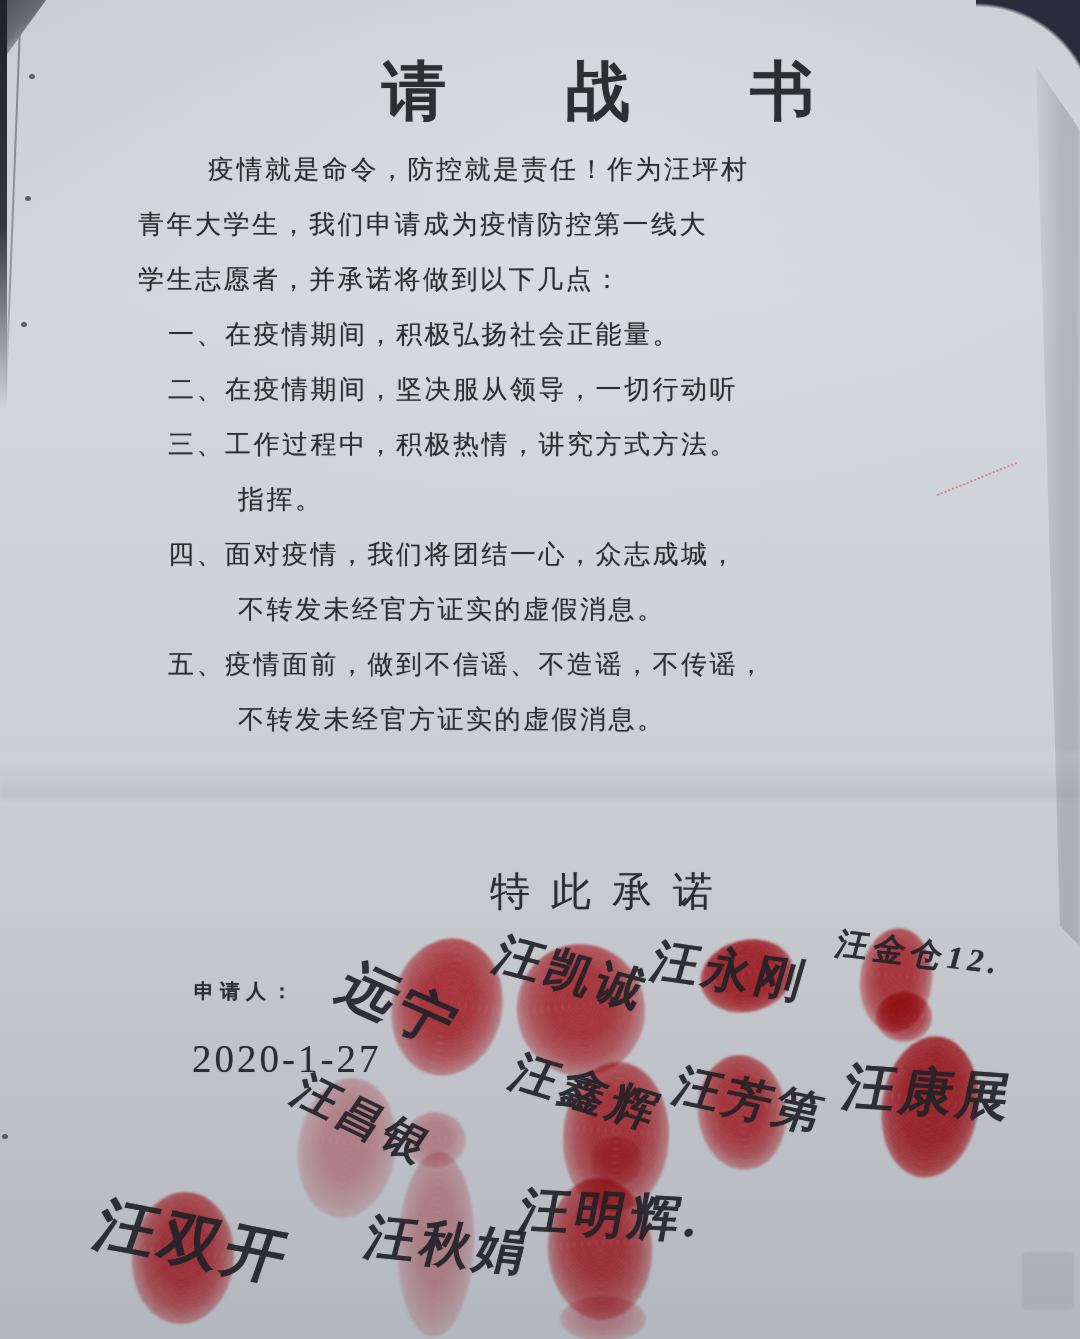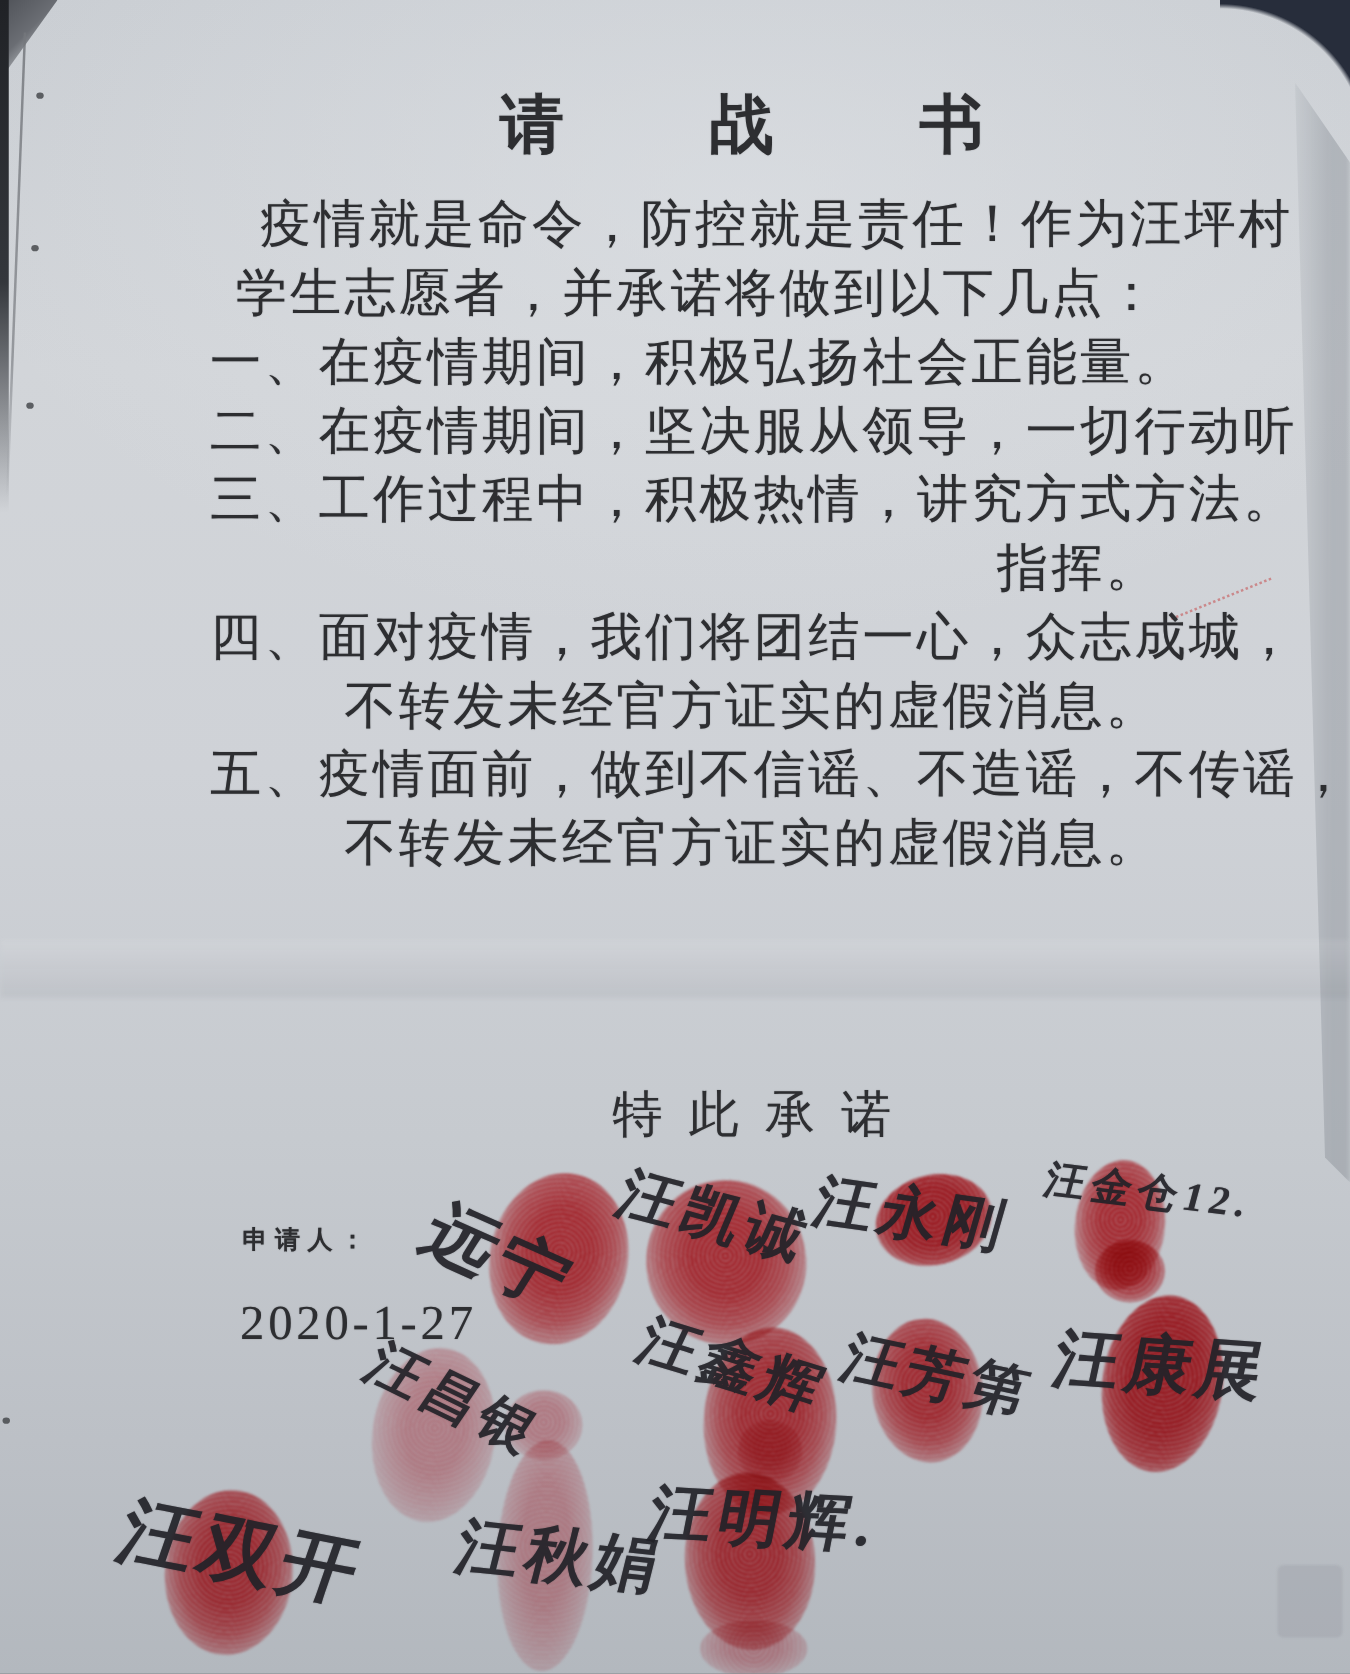--- a/index.html
+++ b/index.html
@@ -31,24 +31,24 @@
   .crease-h{position:absolute;left:0;top:752px;width:100%;height:46px;
     background:linear-gradient(180deg,rgba(255,255,255,0.10),rgba(92,97,104,0.09));
     filter:blur(2px);}
   .dot{position:absolute;width:6px;height:5px;border-radius:50%;background:#3e4145;opacity:.8;}
   .red-scratch{position:absolute;left:934px;top:478px;width:86px;height:0;
     border-top:2px dotted rgba(198,62,62,0.5);transform:rotate(-22deg);}
   .watermark-sq{position:absolute;left:1022px;top:1252px;width:52px;height:58px;
     background:rgba(116,121,129,0.16);border-radius:5px;filter:blur(1px);}
   
   .ink{color:#2d2e31;text-shadow:0 0 1px rgba(45,46,49,0.45);}
-  .title{position:absolute;left:382px;top:48px;margin:18px;
-    font-size:51px;font-weight:700;letter-spacing:52px;white-space:nowrap;}
+  .title{position:absolute;left:382px;top:48px;margin:0;
+    font-size:64px;font-weight:700;letter-spacing:52px;white-space:nowrap;}
   .body{position:absolute;left:138px;top:152px;width:790px;}
-  .line{height:55px;font-size:41px;letter-spacing:2.5px;white-space:nowrap;font-weight:500;text-align:right;}
+  .line{height:55px;font-size:26px;letter-spacing:2.5px;white-space:nowrap;font-weight:500;}
   .line.first{padding-left:70px;}
   .line.item{padding-left:30px;}
   .line.cont{padding-left:100px;}
   .closing{position:absolute;left:490px;top:864px;font-size:40px;letter-spacing:21px;white-space:nowrap;font-weight:500;}
   .applicant{position:absolute;left:194px;top:978px;font-size:20px;letter-spacing:6px;font-weight:600;white-space:nowrap;}
   .date{position:absolute;left:192px;top:1036px;font-size:39px;letter-spacing:3px;font-weight:500;white-space:nowrap;}
   
   .fp{position:absolute;border-radius:50%;mix-blend-mode:multiply;filter:blur(1px);}
   .fp::after{content:"";position:absolute;inset:0;border-radius:inherit;
     background:repeating-radial-gradient(circle at 50% 46%, rgba(255,255,255,0.30) 0 1px, rgba(255,255,255,0) 1.5px 3.5px);}
@@ -70,20 +70,21 @@
   <div class="dot" style="left:29px;top:74px"></div>
   <div class="dot" style="left:25px;top:196px"></div>
   <div class="dot" style="left:21px;top:322px"></div>
   <div class="dot" style="left:2px;top:1134px"></div>
   <div class="red-scratch"></div>
   <div class="watermark-sq"></div>
 
   <h1 class="title ink">请 战 书</h1>
   <div class="body ink" id="body-lines">
       <div class="line first">疫情就是命令，防控就是责任！作为汪坪村</div>
+      <div class="line none">青年大学生，我们申请成为疫情防控第一线大</div>
       <div class="line none">学生志愿者，并承诺将做到以下几点：</div>
       <div class="line item">一、在疫情期间，积极弘扬社会正能量。</div>
       <div class="line item">二、在疫情期间，坚决服从领导，一切行动听</div>
       <div class="line item">三、工作过程中，积极热情，讲究方式方法。</div>
       <div class="line cont">指挥。</div>
       <div class="line item">四、面对疫情，我们将团结一心，众志成城，</div>
       <div class="line cont">不转发未经官方证实的虚假消息。</div>
       <div class="line item">五、疫情面前，做到不信谣、不造谣，不传谣，</div>
       <div class="line cont">不转发未经官方证实的虚假消息。</div>
     </div>

